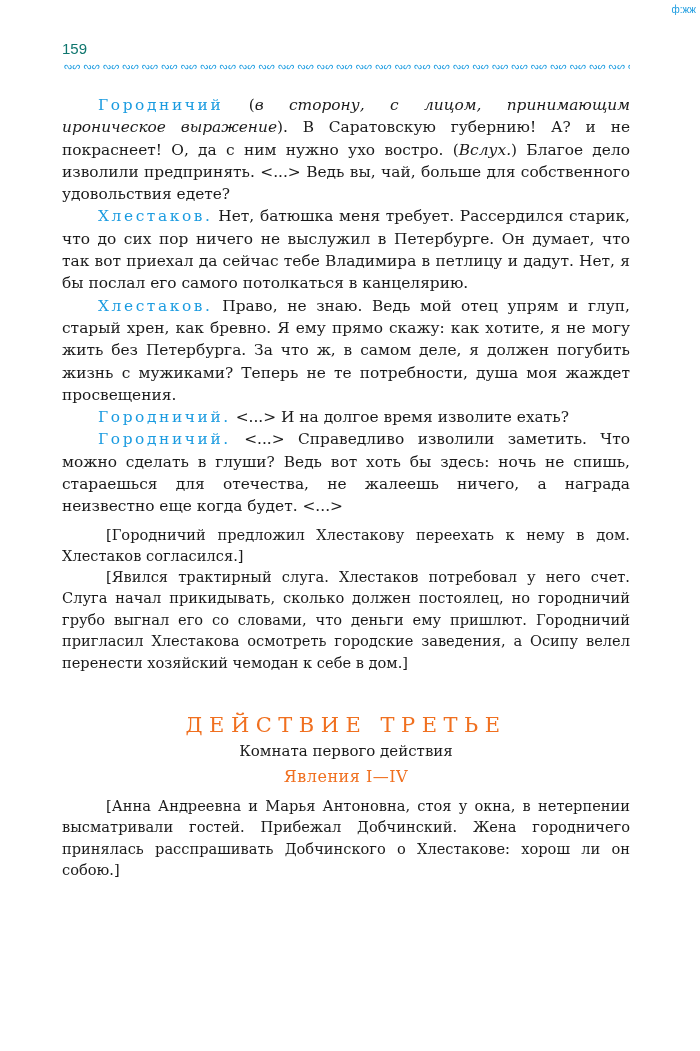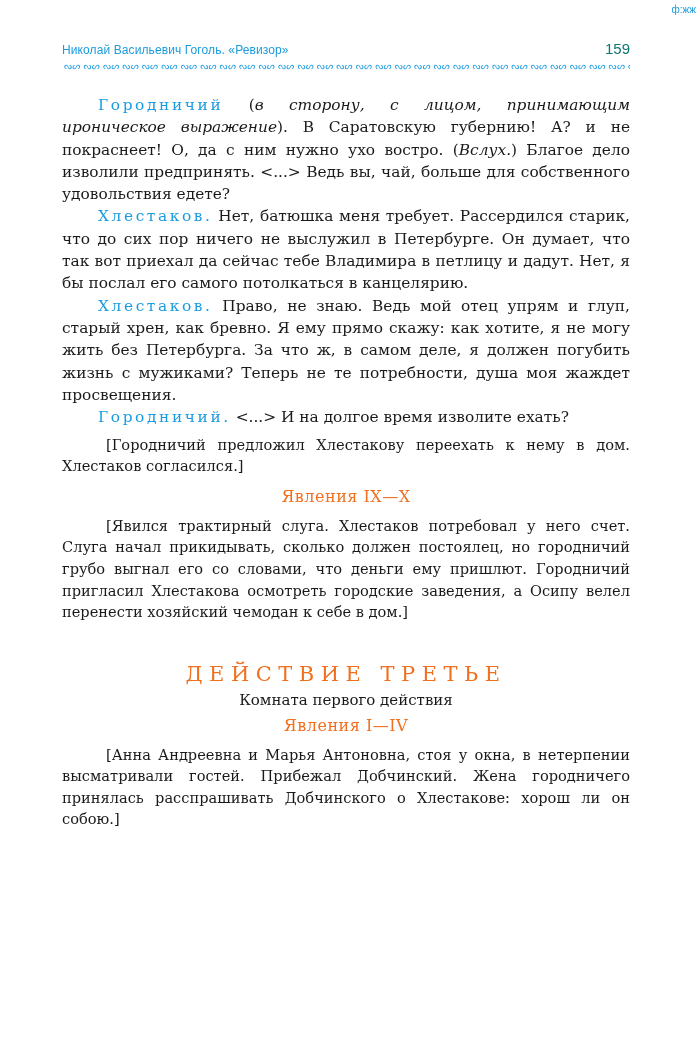--- a/index.html
+++ b/index.html
@@ -29,41 +29,42 @@
     .scene { text-align: center; color: #f07020; font-size: 16px; margin: 10px 0 6px 0; text-indent: 0; letter-spacing: 0.5px; }
     .act { text-align: center; color: #f07020; font-size: 21px; letter-spacing: 6.5px; margin: 40px 0 4px 0; text-indent: 0; }
     .room { text-align: center; font-size: 15px; text-indent: 0; margin: 0 0 4px 0; }
   </style>
 </head>
 <body>
 
 <div class="corner-mark">ф:жж</div>
 
 <div class="running-head">
-  <span class="rh-title">Николай Васильевич Гоголь. «Ревизор»</span>
   <span class="rh-page">159</span>
 </div>
 <div class="ornament">ᔓᔕ ᔓᔕ ᔓᔕ ᔓᔕ ᔓᔕ ᔓᔕ ᔓᔕ ᔓᔕ ᔓᔕ ᔓᔕ ᔓᔕ ᔓᔕ ᔓᔕ ᔓᔕ ᔓᔕ ᔓᔕ ᔓᔕ ᔓᔕ ᔓᔕ ᔓᔕ ᔓᔕ ᔓᔕ ᔓᔕ ᔓᔕ ᔓᔕ ᔓᔕ ᔓᔕ ᔓᔕ ᔓᔕ ᔓᔕ ᔓᔕ ᔓᔕ ᔓᔕ ᔓᔕ ᔓᔕ ᔓᔕ ᔓᔕ ᔓᔕ ᔓᔕ ᔓᔕ ᔓᔕ ᔓᔕ ᔓᔕ ᔓᔕ ᔓᔕ ᔓᔕ ᔓᔕ ᔓᔕ ᔓᔕ</div>
 
 <div class="text">
   <p class="p">
     <span class="speaker">Городничий</span><span> (</span><span class="em">в сторону, с лицом, принимающим ироническое выражение</span><span>). В Саратовскую губернию! А? и не покраснеет! О, да с ним нужно ухо востро. (</span><span class="em">Вслух.</span><span>) Благое дело изволили предпринять. &lt;...&gt; Ведь вы, чай, больше для собственного удовольствия едете?</span>
   </p>
   <p class="p">
     <span class="speaker">Хлестаков.</span><span> Нет, батюшка меня требует. Рассердился старик, что до сих пор ничего не выслужил в Петербурге. Он думает, что так вот приехал да сейчас тебе Владимира в петлицу и дадут. Нет, я бы послал его самого потолкаться в канцелярию.</span>
   </p>
   <p class="p">
     <span class="speaker">Хлестаков.</span><span> Право, не знаю. Ведь мой отец упрям и глуп, старый хрен, как бревно. Я ему прямо скажу: как хотите, я не могу жить без Петербурга. За что ж, в самом деле, я должен погубить жизнь с мужиками? Теперь не те потребности, душа моя жаждет просвещения.</span>
   </p>
   <p class="p">
     <span class="speaker">Городничий.</span><span> &lt;...&gt; И на долгое время изволите ехать?</span>
   </p>
+  <p class="p">
+    <span class="speaker">Городничий.</span><span> &lt;...&gt; Справедливо изволили заметить. Что можно сделать в глуши? Ведь вот хоть бы здесь: ночь не спишь, стараешься для отечества, не жалеешь ничего, а награда неизвестно еще когда будет. &lt;...&gt;</span>
+  </p>
 
   <p class="stage">[Городничий предложил Хлестакову переехать к нему в дом. Хлестаков согласился.]</p>
 
-  <div class="scene">Явления IX—X</div>
   <p class="stage-block">[Явился трактирный слуга. Хлестаков потребовал у него счет. Слуга начал прикидывать, сколько должен постоялец, но городничий грубо выгнал его со словами, что деньги ему пришлют. Городничий пригласил Хлестакова осмотреть городские заведения, а Осипу велел перенести хозяйский чемодан к себе в дом.]</p>
 
   <div class="act">ДЕЙСТВИЕ ТРЕТЬЕ</div>
   <div class="room">Комната первого действия</div>
   <div class="scene" style="margin-top:2px">Явления I—IV</div>
   <p class="stage-block">[Анна Андреевна и Марья Антоновна, стоя у окна, в нетерпении высматривали гостей. Прибежал Добчинский. Жена городничего принялась расспрашивать Добчинского о Хлестакове: хорош ли он собою.]</p>
 </div>
 
 </body></html>

